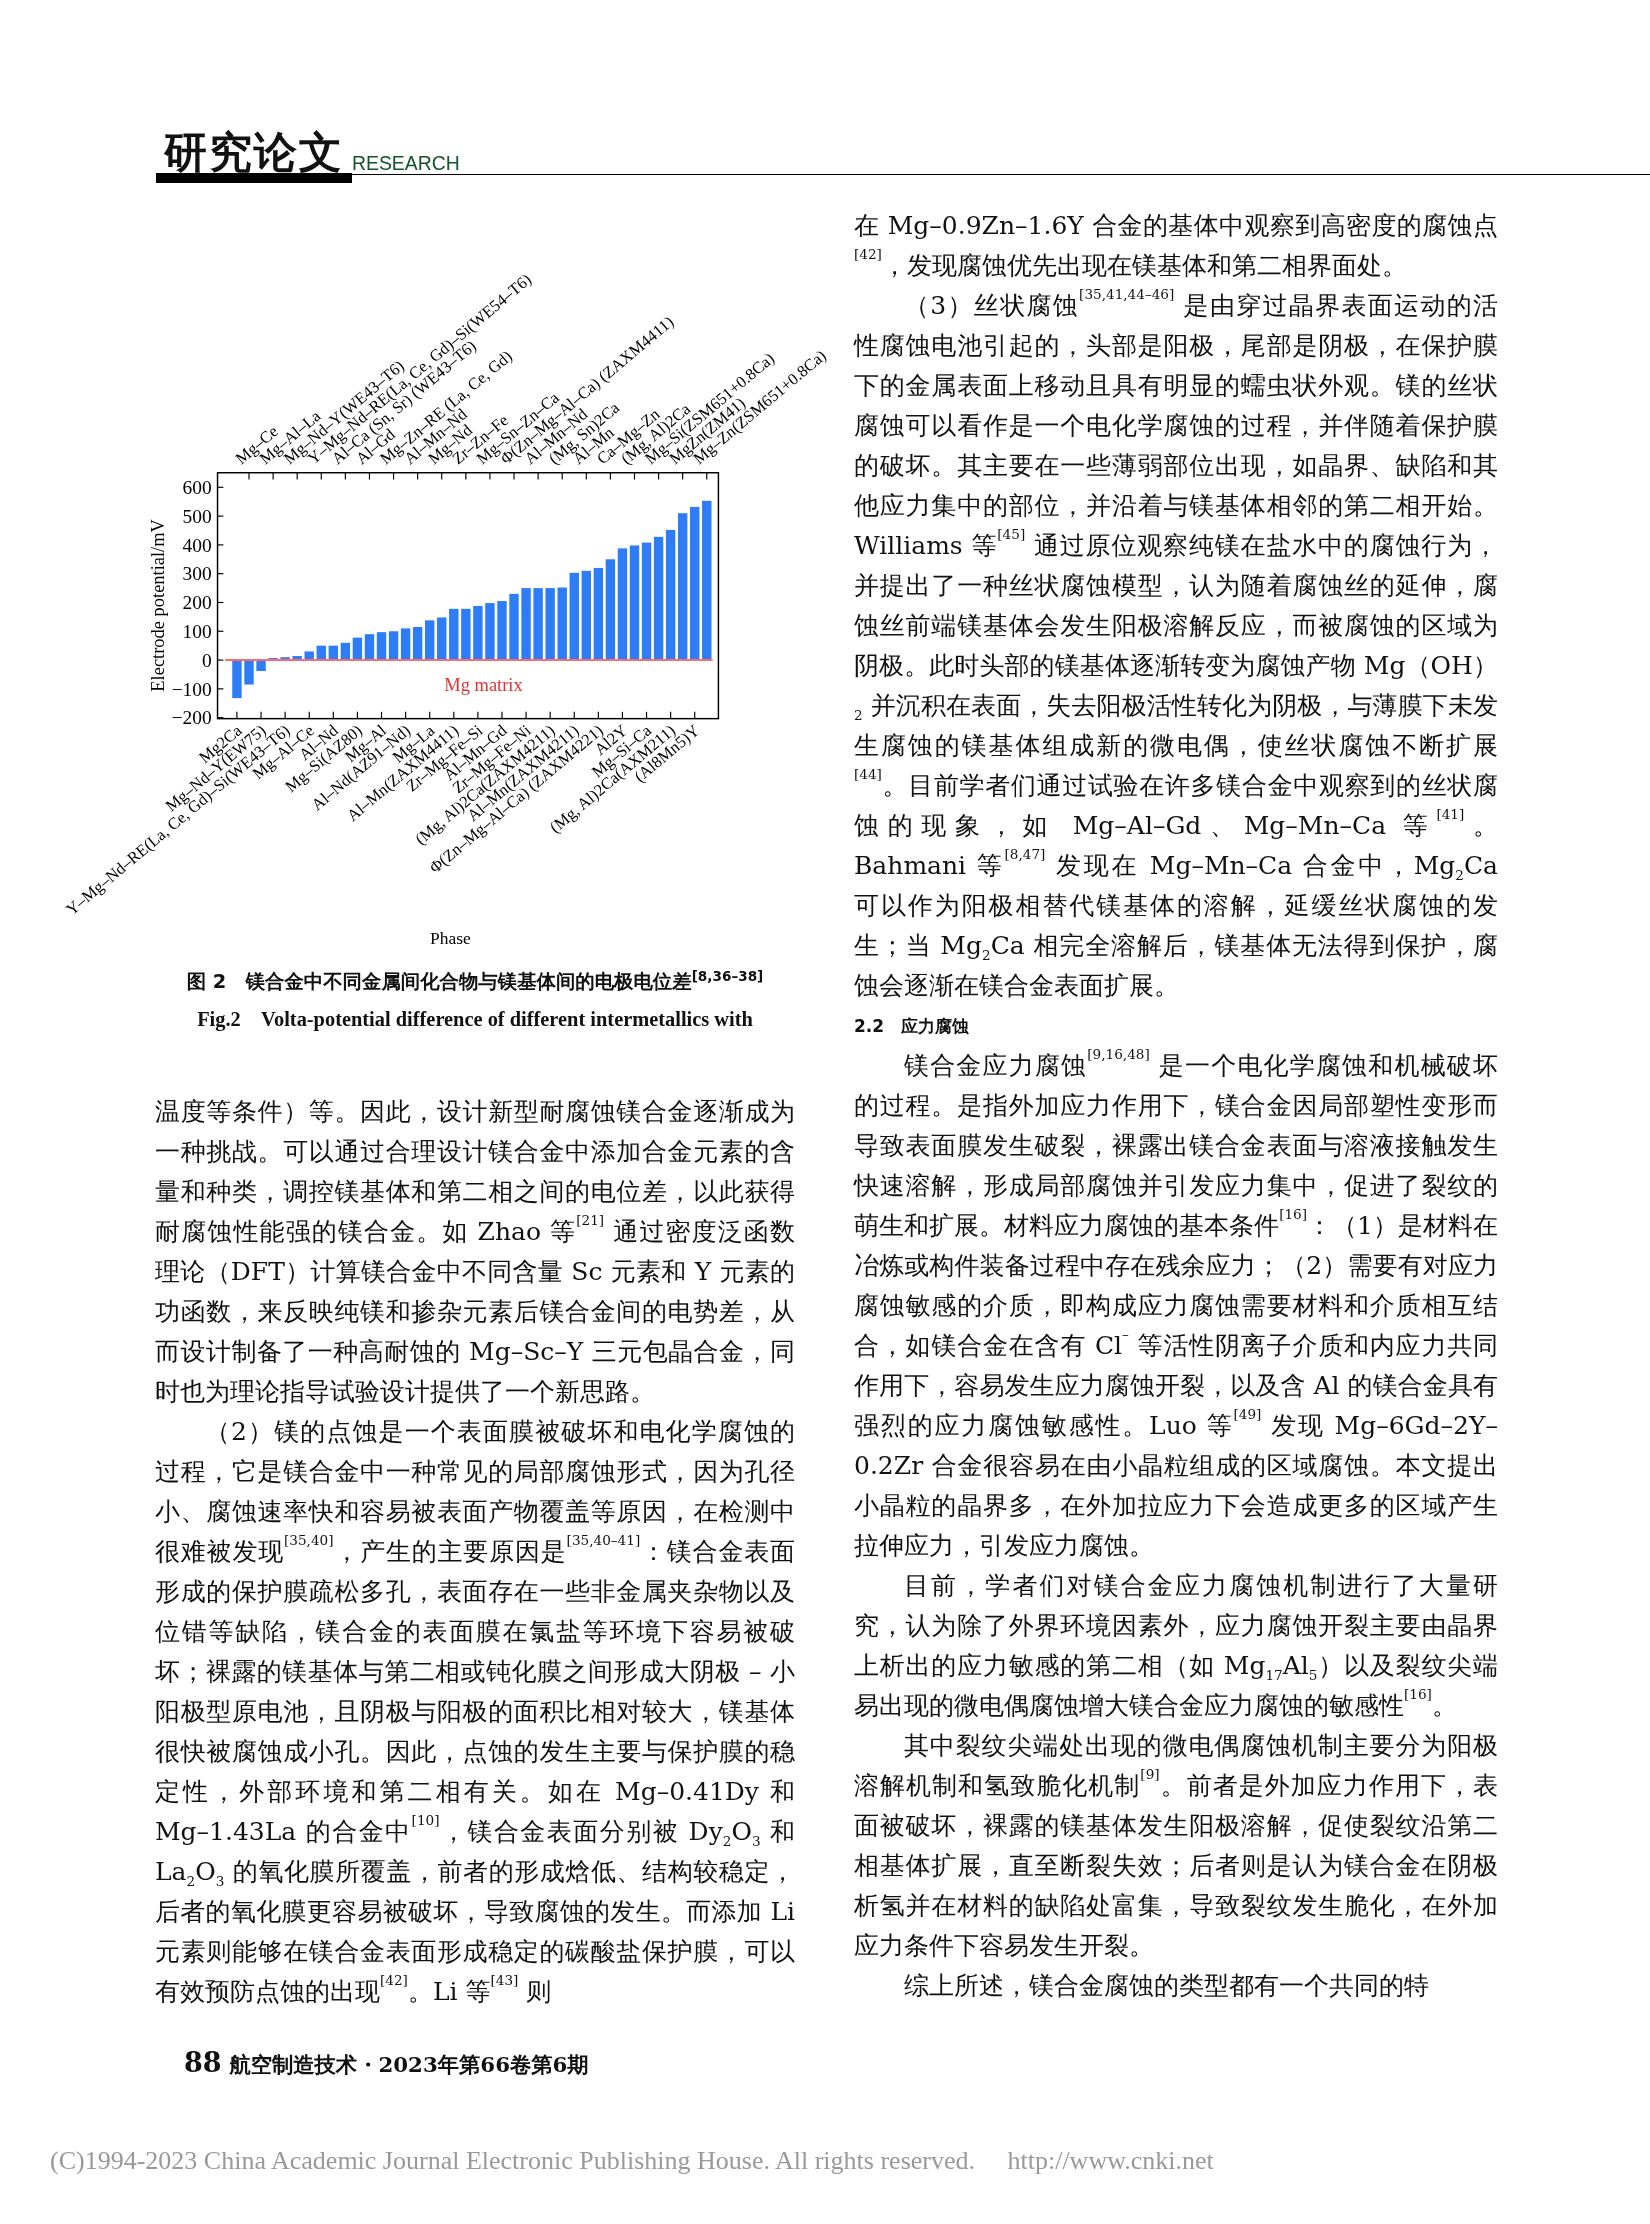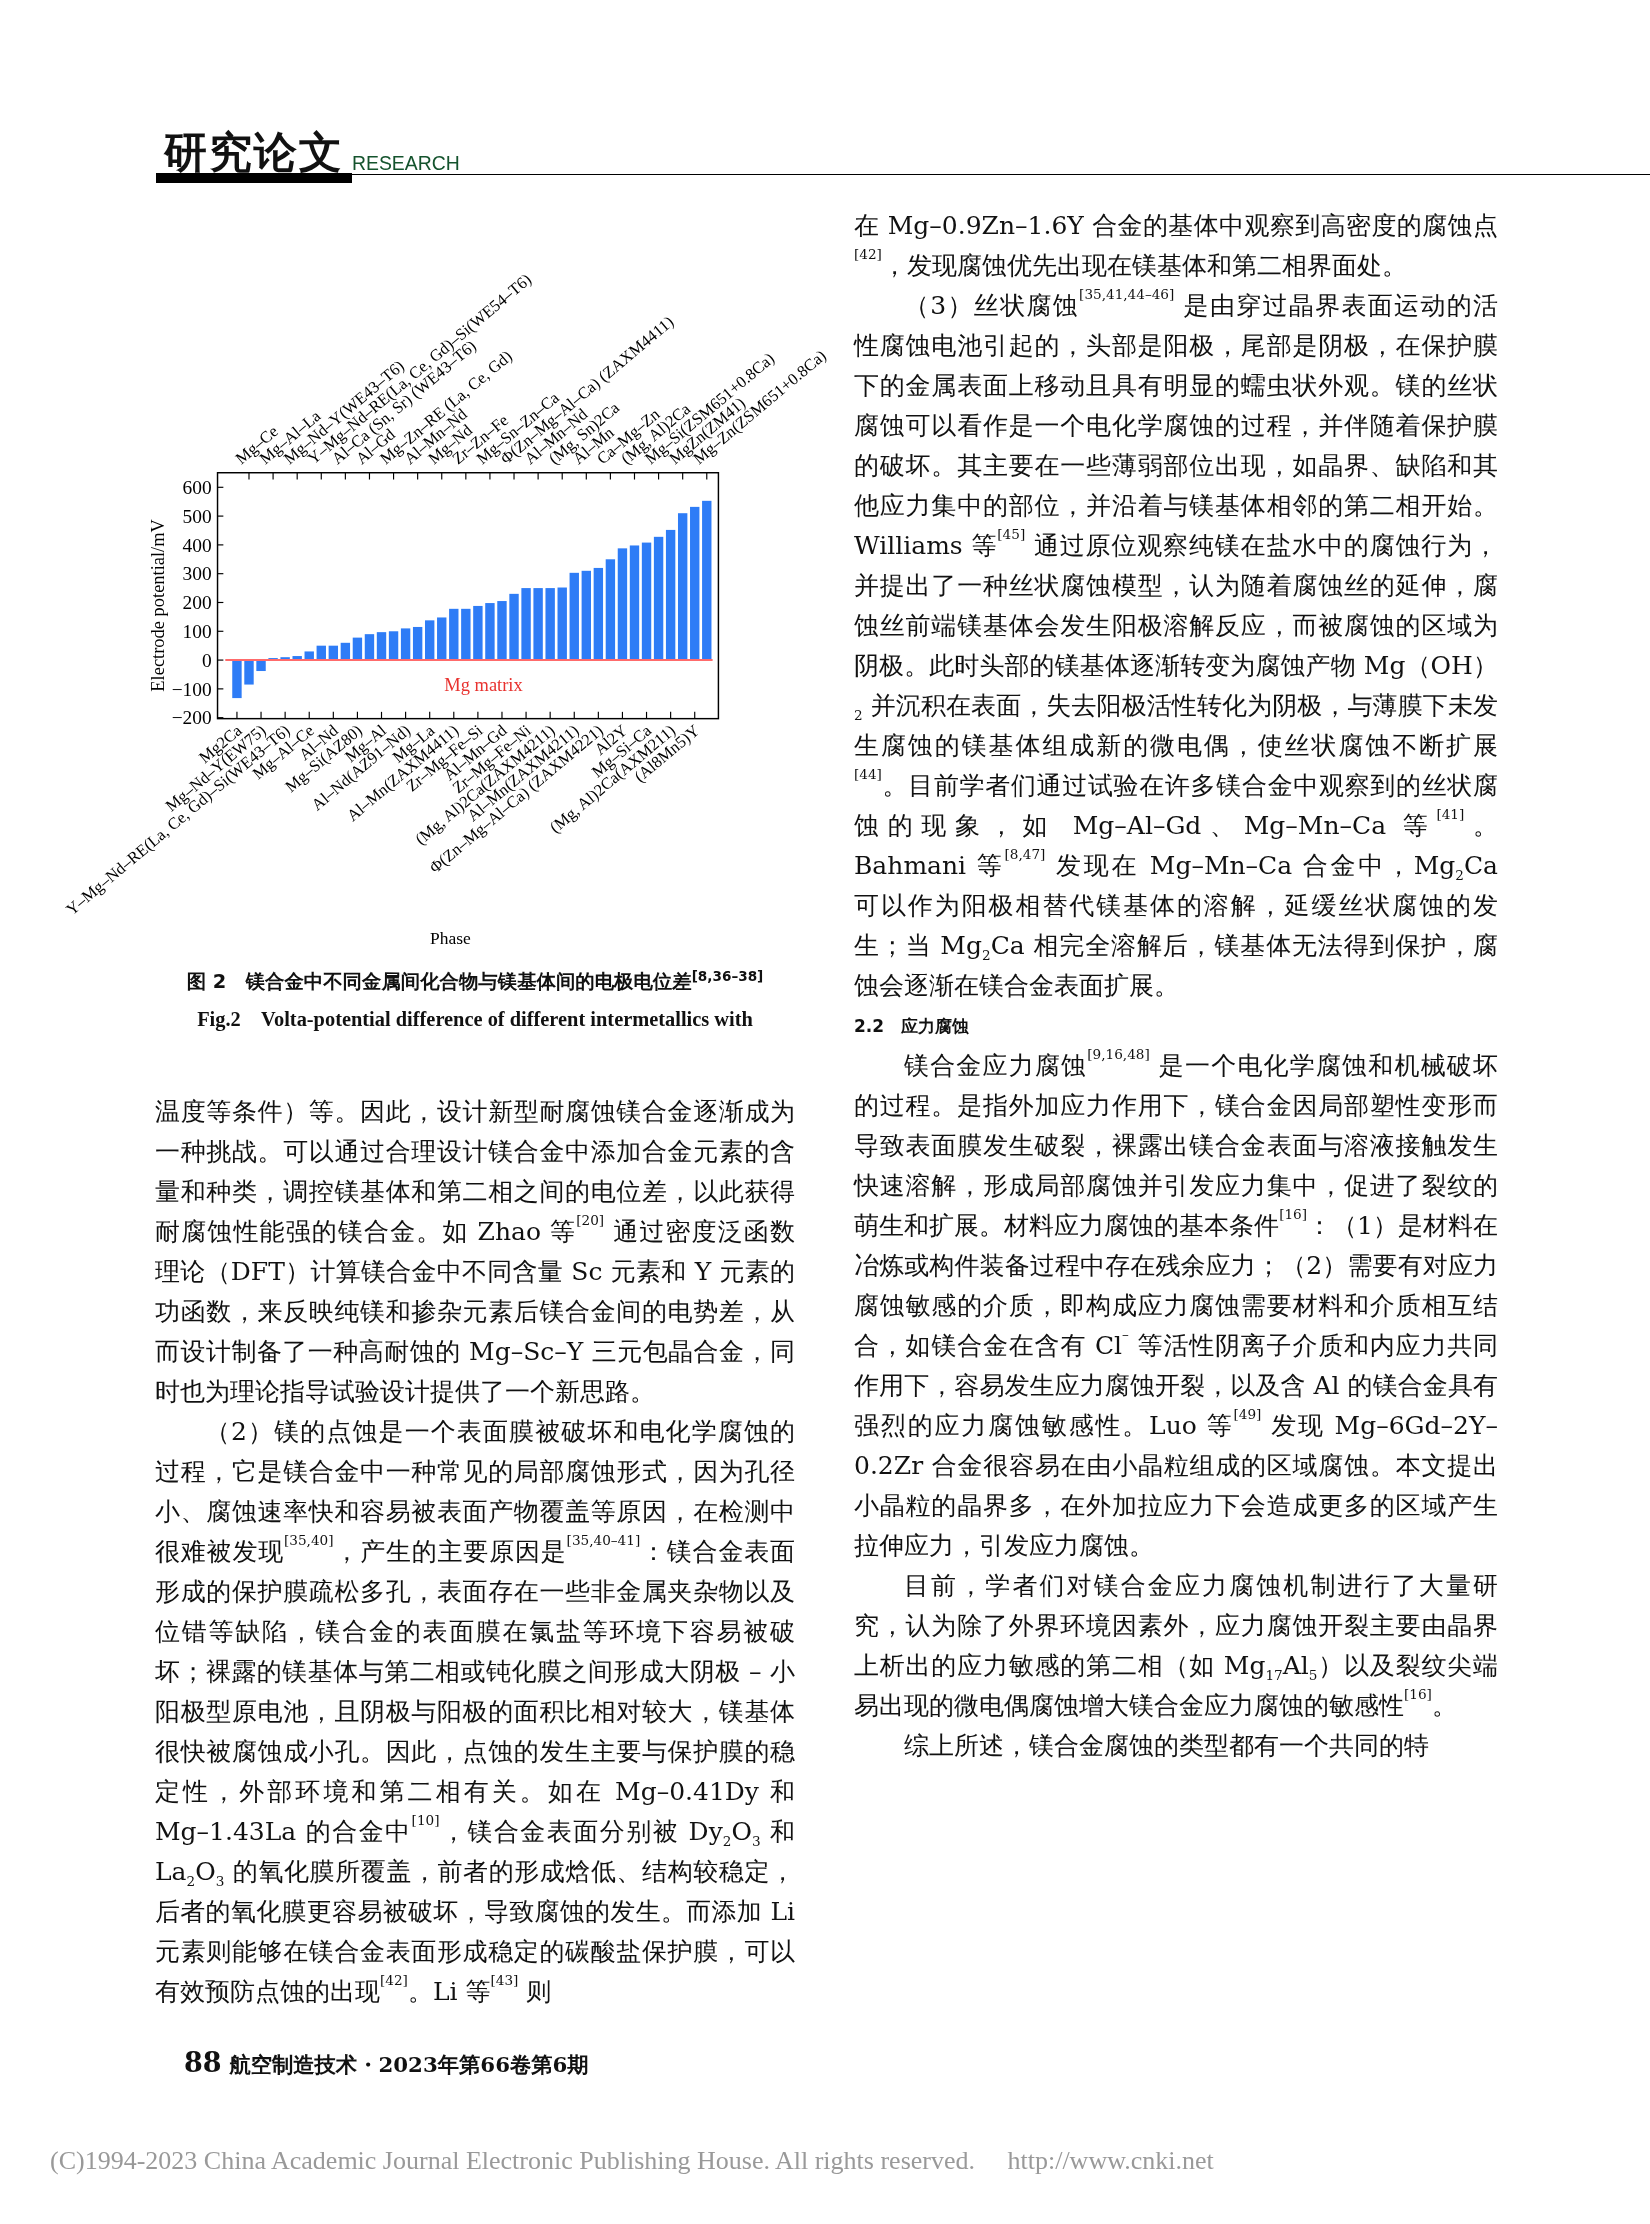--- a/index.html
+++ b/index.html
@@ -177,27 +177,28 @@
     <text x="0" y="0" text-anchor="start" font-size="17" transform="translate(720,479) rotate(-40)">Mg–Zn(ZSM651+0.8Ca)</text>
     <text x="464" y="972" text-anchor="middle" font-size="18">Phase</text>
   </svg>
 
 <div class="cap cap-zh"><span>图 2　镁合金中不同金属间化合物与镁基体间的电极电位差</span><sup>[8,36–38]</sup></div>
 <div class="cap cap-en">
     <div>Fig.2　Volta-potential difference of different intermetallics with</div>
   </div>
 
 <div class="col left" id="leftcol">
-    <p>温度等条件）等。因此，设计新型耐腐蚀镁合金逐渐成为一种挑战。可以通过合理设计镁合金中添加合金元素的含量和种类，调控镁基体和第二相之间的电位差，以此获得耐腐蚀性能强的镁合金。如 Zhao 等<sup>[20]</sup> 通过密度泛函数理论（DFT）计算镁合金中不同含量 Sc 元素和 Y 元素的功函数，来反映纯镁和掺杂元素后镁合金间的电势差，从而设计制备了一种高耐蚀的 Mg–Sc–Y 三元包晶合金，同时也为理论指导试验设计提供了一个新思路。</p>
+    <p>温度等条件）等。因此，设计新型耐腐蚀镁合金逐渐成为一种挑战。可以通过合理设计镁合金中添加合金元素的含量和种类，调控镁基体和第二相之间的电位差，以此获得耐腐蚀性能强的镁合金。如 Zhao 等<sup>[21]</sup> 通过密度泛函数理论（DFT）计算镁合金中不同含量 Sc 元素和 Y 元素的功函数，来反映纯镁和掺杂元素后镁合金间的电势差，从而设计制备了一种高耐蚀的 Mg–Sc–Y 三元包晶合金，同时也为理论指导试验设计提供了一个新思路。</p>
     <p class="indent">（2）镁的点蚀是一个表面膜被破坏和电化学腐蚀的过程，它是镁合金中一种常见的局部腐蚀形式，因为孔径小、腐蚀速率快和容易被表面产物覆盖等原因，在检测中很难被发现<sup>[35,40]</sup>，产生的主要原因是<sup>[35,40–41]</sup>：镁合金表面形成的保护膜疏松多孔，表面存在一些非金属夹杂物以及位错等缺陷，镁合金的表面膜在氯盐等环境下容易被破坏；裸露的镁基体与第二相或钝化膜之间形成大阴极 – 小阳极型原电池，且阴极与阳极的面积比相对较大，镁基体很快被腐蚀成小孔。因此，点蚀的发生主要与保护膜的稳定性，外部环境和第二相有关。如在 Mg–0.41Dy 和 Mg–1.43La 的合金中<sup>[10]</sup>，镁合金表面分别被 Dy<sub>2</sub>O<sub>3</sub> 和 La<sub>2</sub>O<sub>3</sub> 的氧化膜所覆盖，前者的形成焓低、结构较稳定，后者的氧化膜更容易被破坏，导致腐蚀的发生。而添加 Li 元素则能够在镁合金表面形成稳定的碳酸盐保护膜，可以有效预防点蚀的出现<sup>[42]</sup>。Li 等<sup>[43]</sup> 则</p>
   </div>
 <div class="col right" id="rightcol">
     <p>在 Mg–0.9Zn–1.6Y 合金的基体中观察到高密度的腐蚀点<sup>[42]</sup>，发现腐蚀优先出现在镁基体和第二相界面处。</p>
     <p class="indent">（3）丝状腐蚀<sup>[35,41,44–46]</sup> 是由穿过晶界表面运动的活性腐蚀电池引起的，头部是阳极，尾部是阴极，在保护膜下的金属表面上移动且具有明显的蠕虫状外观。镁的丝状腐蚀可以看作是一个电化学腐蚀的过程，并伴随着保护膜的破坏。其主要在一些薄弱部位出现，如晶界、缺陷和其他应力集中的部位，并沿着与镁基体相邻的第二相开始。Williams 等<sup>[45]</sup> 通过原位观察纯镁在盐水中的腐蚀行为，并提出了一种丝状腐蚀模型，认为随着腐蚀丝的延伸，腐蚀丝前端镁基体会发生阳极溶解反应，而被腐蚀的区域为阴极。此时头部的镁基体逐渐转变为腐蚀产物 Mg（OH）<sub>2</sub> 并沉积在表面，失去阳极活性转化为阴极，与薄膜下未发生腐蚀的镁基体组成新的微电偶，使丝状腐蚀不断扩展<sup>[44]</sup>。目前学者们通过试验在许多镁合金中观察到的丝状腐蚀的现象，如 Mg–Al–Gd、Mg–Mn–Ca 等<sup>[41]</sup>。Bahmani 等<sup>[8,47]</sup> 发现在 Mg–Mn–Ca 合金中，Mg<sub>2</sub>Ca 可以作为阳极相替代镁基体的溶解，延缓丝状腐蚀的发生；当 Mg<sub>2</sub>Ca 相完全溶解后，镁基体无法得到保护，腐蚀会逐渐在镁合金表面扩展。</p>
     <p class="sec">2.2　应力腐蚀</p>
     <p class="indent">镁合金应力腐蚀<sup>[9,16,48]</sup> 是一个电化学腐蚀和机械破坏的过程。是指外加应力作用下，镁合金因局部塑性变形而导致表面膜发生破裂，裸露出镁合金表面与溶液接触发生快速溶解，形成局部腐蚀并引发应力集中，促进了裂纹的萌生和扩展。材料应力腐蚀的基本条件<sup>[16]</sup>：（1）是材料在冶炼或构件装备过程中存在残余应力；（2）需要有对应力腐蚀敏感的介质，即构成应力腐蚀需要材料和介质相互结合，如镁合金在含有 Cl<sup>–</sup> 等活性阴离子介质和内应力共同作用下，容易发生应力腐蚀开裂，以及含 Al 的镁合金具有强烈的应力腐蚀敏感性。Luo 等<sup>[49]</sup> 发现 Mg–6Gd–2Y–0.2Zr 合金很容易在由小晶粒组成的区域腐蚀。本文提出小晶粒的晶界多，在外加拉应力下会造成更多的区域产生拉伸应力，引发应力腐蚀。</p>
     <p class="indent">目前，学者们对镁合金应力腐蚀机制进行了大量研究，认为除了外界环境因素外，应力腐蚀开裂主要由晶界上析出的应力敏感的第二相（如 Mg<sub>17</sub>Al<sub>5</sub>）以及裂纹尖端易出现的微电偶腐蚀增大镁合金应力腐蚀的敏感性<sup>[16]</sup>。</p>
+    <p class="indent">其中裂纹尖端处出现的微电偶腐蚀机制主要分为阳极溶解机制和氢致脆化机制<sup>[9]</sup>。前者是外加应力作用下，表面被破坏，裸露的镁基体发生阳极溶解，促使裂纹沿第二相基体扩展，直至断裂失效；后者则是认为镁合金在阴极析氢并在材料的缺陷处富集，导致裂纹发生脆化，在外加应力条件下容易发生开裂。</p>
     <p class="indent">综上所述，镁合金腐蚀的类型都有一个共同的特</p>
   </div>
 
 <div class="footer"><span class="pg">88</span><span>航空制造技术・2023年第66卷第6期</span></div>
 <div class="copyright">(C)1994-2023 China Academic Journal Electronic Publishing House. All rights reserved.　 http://www.cnki.net</div>
 
 
 </body></html>

